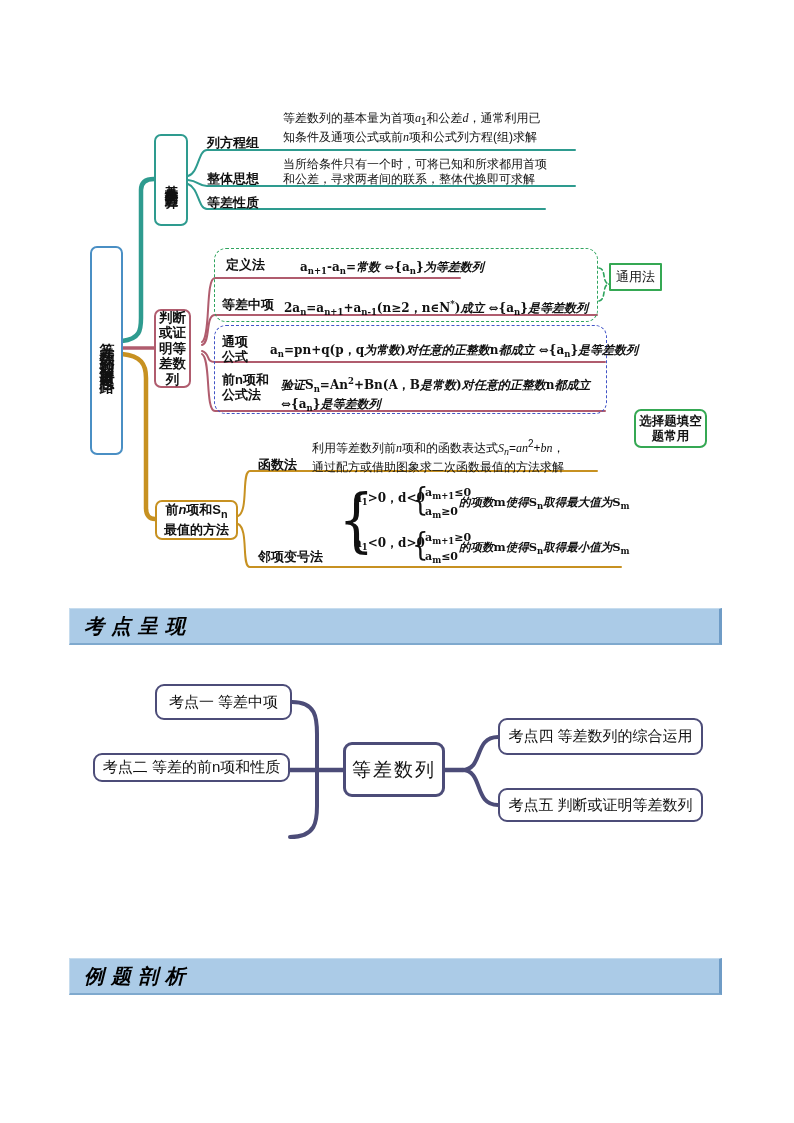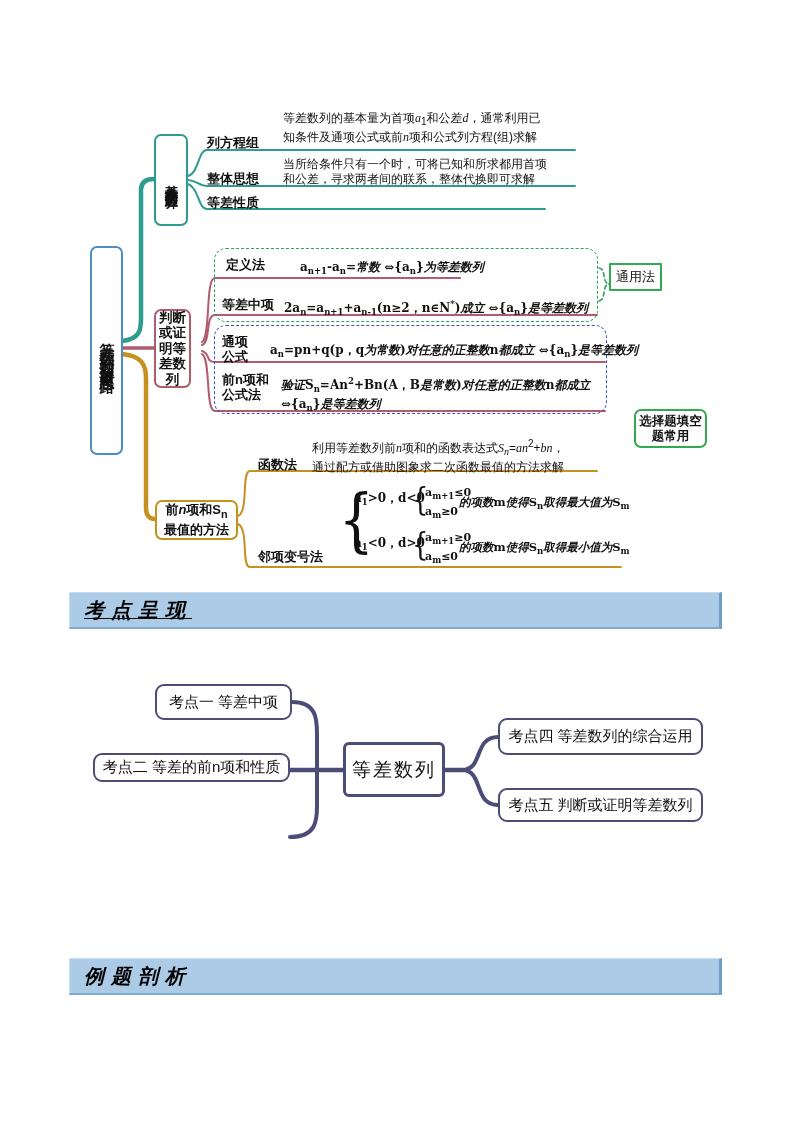--- a/index.html
+++ b/index.html
@@ -128,31 +128,31 @@
   <div class="frm" style="left:425px;top:486px;font-size:11px;">a<sub>m+1</sub>≤0</div>
   <div class="frm" style="left:425px;top:505px;font-size:11px;">a<sub>m</sub>≥0</div>
   <div class="frm" style="left:459px;top:495px;font-size:11.5px;"><i>的项数</i>m<i>使得</i>S<sub>n</sub><i>取得最大值为</i>S<sub>m</sub></div>
 
   <div class="frm" style="left:354px;top:536px;">a<sub>1</sub>&lt;0，d&gt;0</div>
   <span class="brace" style="left:412px;top:527px;font-size:26px;line-height:34px;transform:scaleY(1.2);">{</span>
   <div class="frm" style="left:425px;top:531px;font-size:11px;">a<sub>m+1</sub>≥0</div>
   <div class="frm" style="left:425px;top:550px;font-size:11px;">a<sub>m</sub>≤0</div>
   <div class="frm" style="left:459px;top:540px;font-size:11.5px;"><i>的项数</i>m<i>使得</i>S<sub>n</sub><i>取得最小值为</i>S<sub>m</sub></div>
 
-  <div class="banner" style="top:592px;text-decoration:underline;">
+  <div class="banner" style="top:608px;">
     <span class="banner-title">考点呈现</span>
   </div>
 
   <div class="node slate-node" style="left:155px;top:684px;width:137px;height:36px;">
     <span>考点一 等差中项</span>
   </div>
   <div class="node slate-node" style="left:93px;top:753px;width:197px;height:29px;">
     <span>考点二 等差的前n项和性质</span>
   </div>
-  <div class="node slate-center" style="left:343px;top:742px;width:102px;height:55px;border-radius:6px;">
+  <div class="node slate-center" style="left:343px;top:742px;width:102px;height:55px;">
     <span>等差数列</span>
   </div>
   <div class="node slate-node" style="left:498px;top:718px;width:205px;height:37px;">
     <span>考点四 等差数列的综合运用</span>
   </div>
   <div class="node slate-node" style="left:498px;top:788px;width:205px;height:34px;">
     <span>考点五 判断或证明等差数列</span>
   </div>
 
   <div class="banner" style="top:958px;">

